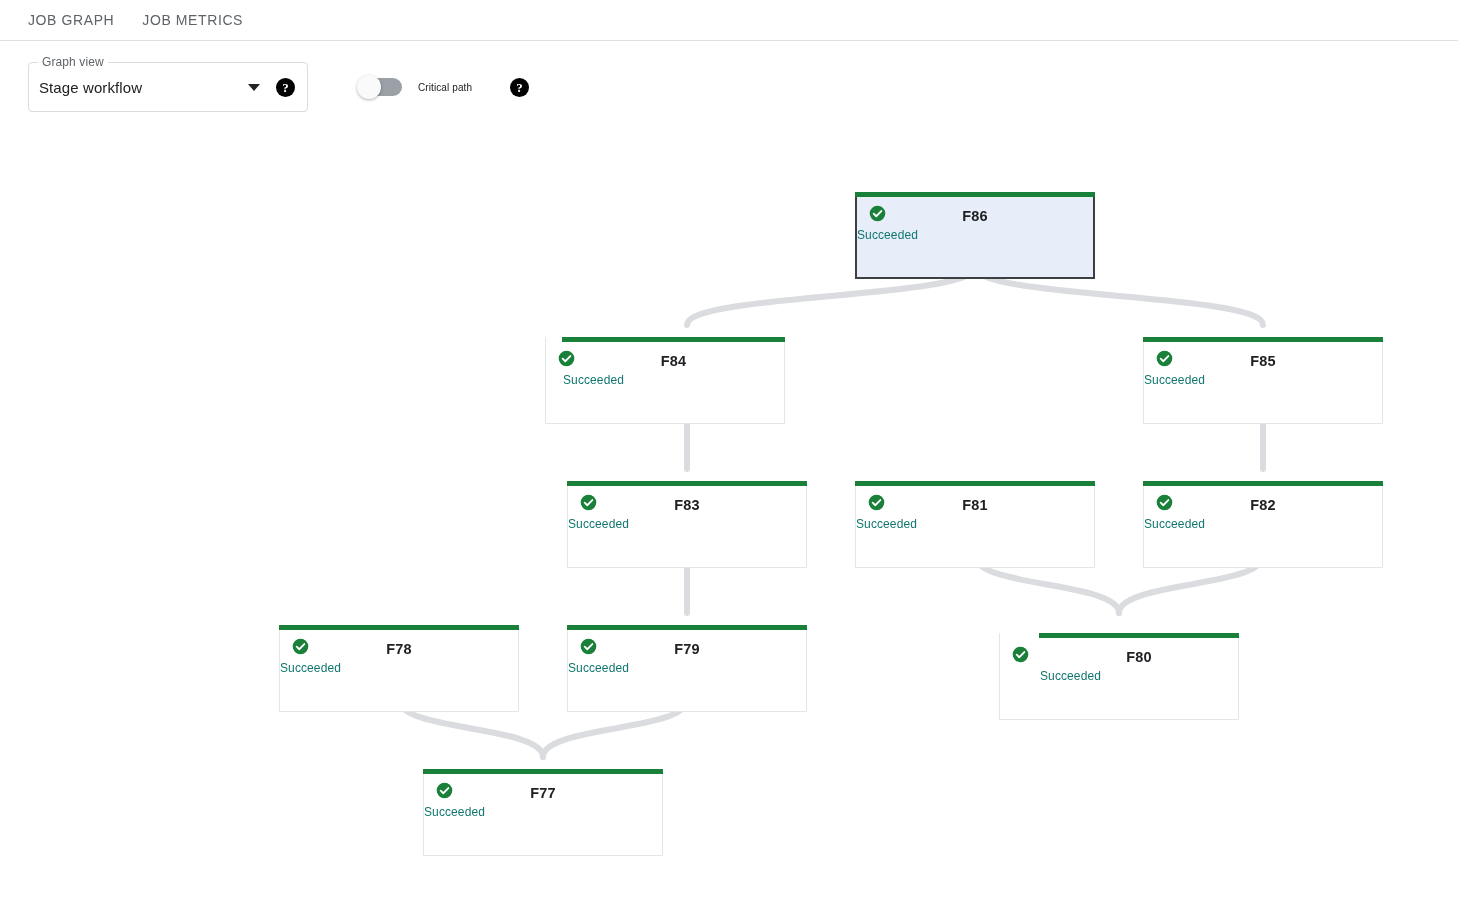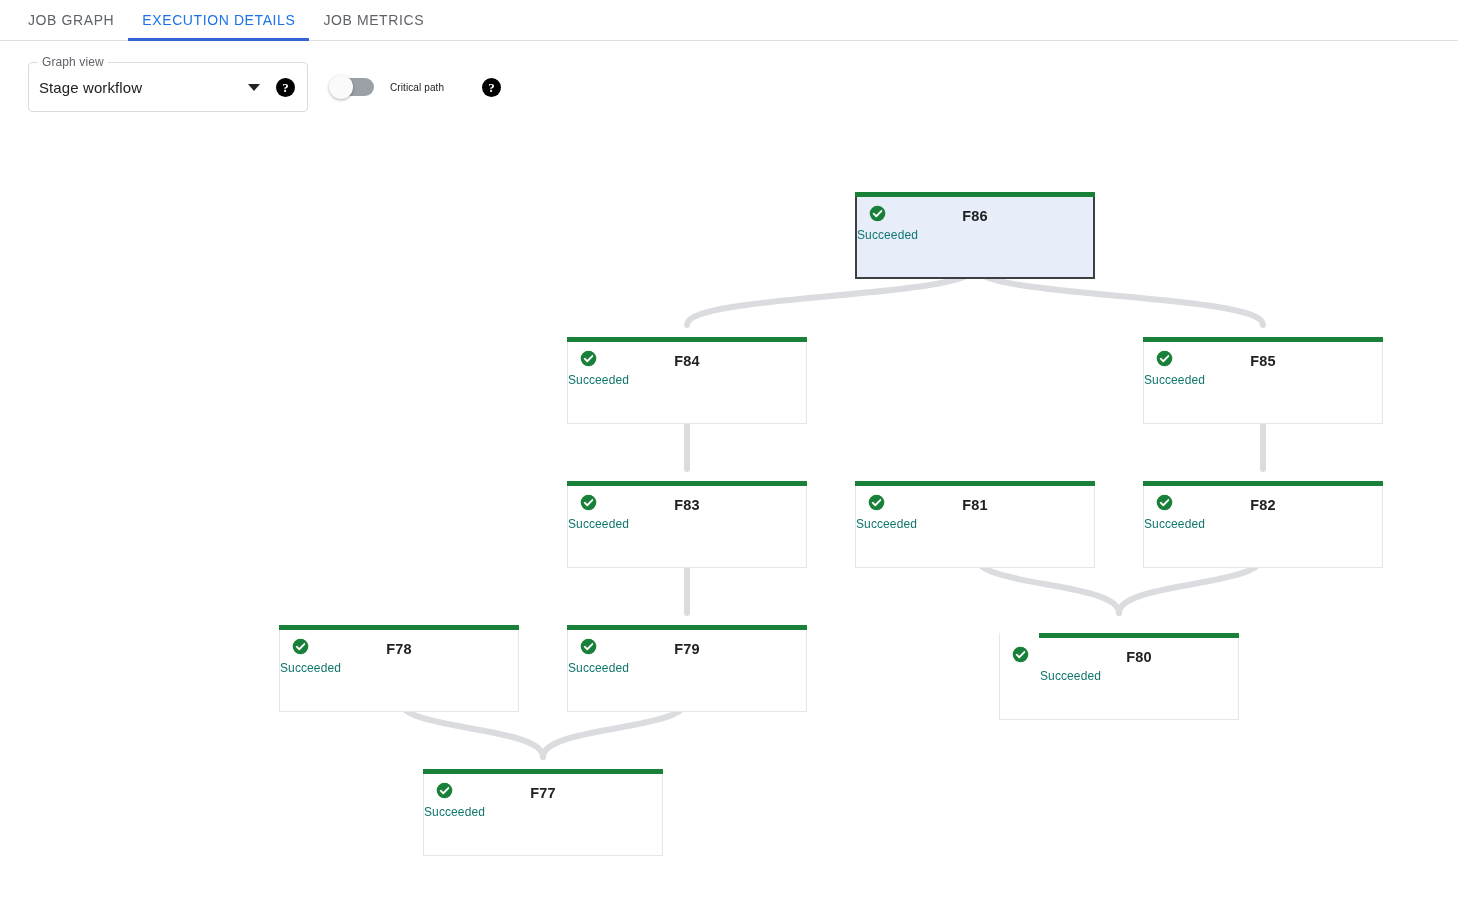--- a/index.html
+++ b/index.html
@@ -45,20 +45,21 @@
     background: #3367d6;
   }
 
   
   .toolbar {
     position: relative;
     height: 92px;
     display: flex;
     align-items: center;
     padding-left: 28px;
+    gap: 28px;
   }
   .select-wrap {
     position: relative;
     width: 280px;
     height: 50px;
     border: 1px solid #dadce0;
     border-radius: 4px;
     display: flex;
     align-items: center;
     padding: 0 12px 0 10px;
@@ -184,23 +185,20 @@
     margin-top: 4px;
     letter-spacing: .1px;
   }
 </style>
 </head>
 <body>
 
 <div class="tabbar">
   <button class="tab">
     <span>JOB GRAPH</span>
-  </button>
-  <button class="tab active">
-    <span>EXECUTION DETAILS</span>
   </button>
   <button class="tab">
     <span>JOB METRICS</span>
   </button>
 </div>
 
 <div class="toolbar">
 
   <div class="select-wrap">
     <span class="select-legend">Graph view</span>
@@ -243,21 +241,21 @@
   <div id="node-layer">
       <div class="node selected" style="left: 855px; top: 47px;">
         <div class="topbar"></div>
         <svg class="node-check" viewBox="0 0 24 24">
           <circle cx="12" cy="12" r="11" fill="#188038"></circle>
           <path d="M6.6 12.3l3.6 3.6 7.2-7.4" fill="none" stroke="#fff" stroke-width="2.6" stroke-linecap="round" stroke-linejoin="round"></path>
         </svg>
         <div class="node-title">F86</div>
         <div class="node-status">Succeeded</div>
       </div>
-      <div class="node" style="left: 567px; top: 192px;">
+      <div class="node" style="left: 545px; top: 192px; padding-left: 17px;">
         <div class="topbar"></div>
         <svg class="node-check" viewBox="0 0 24 24">
           <circle cx="12" cy="12" r="11" fill="#188038"></circle>
           <path d="M6.6 12.3l3.6 3.6 7.2-7.4" fill="none" stroke="#fff" stroke-width="2.6" stroke-linecap="round" stroke-linejoin="round"></path>
         </svg>
         <div class="node-title">F84</div>
         <div class="node-status">Succeeded</div>
       </div>
       <div class="node" style="left: 1143px; top: 192px;">
         <div class="topbar"></div>

